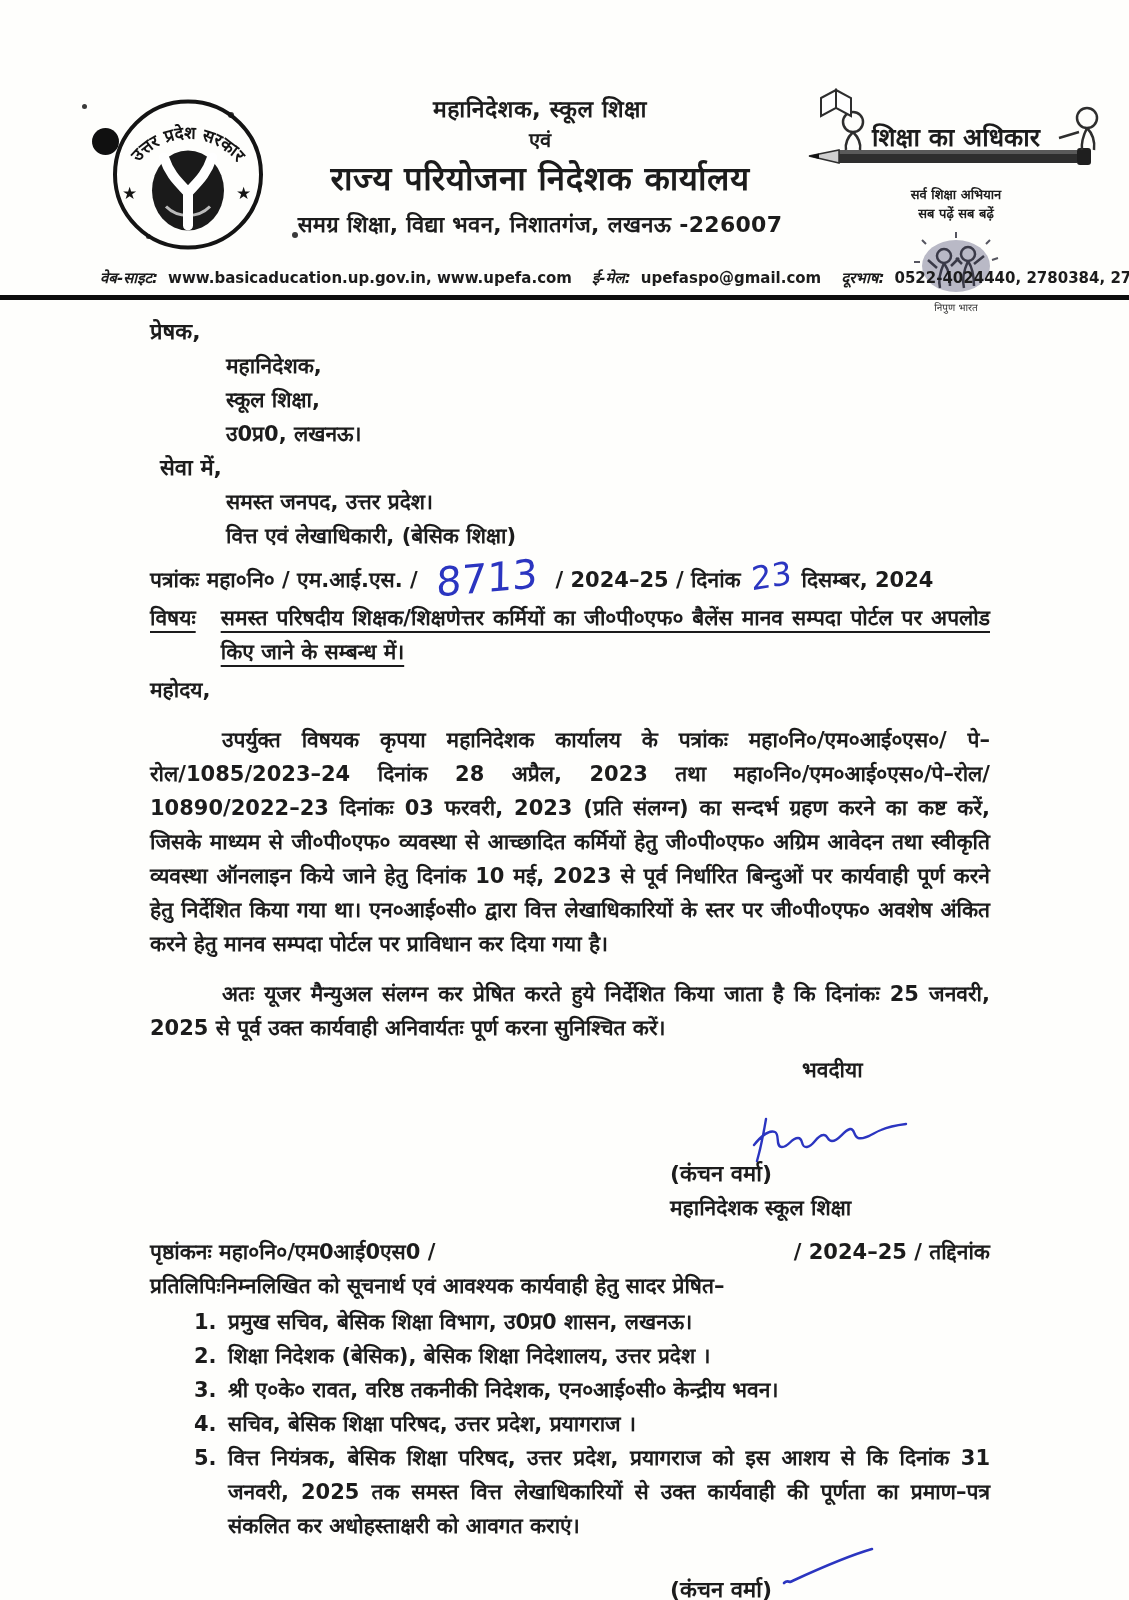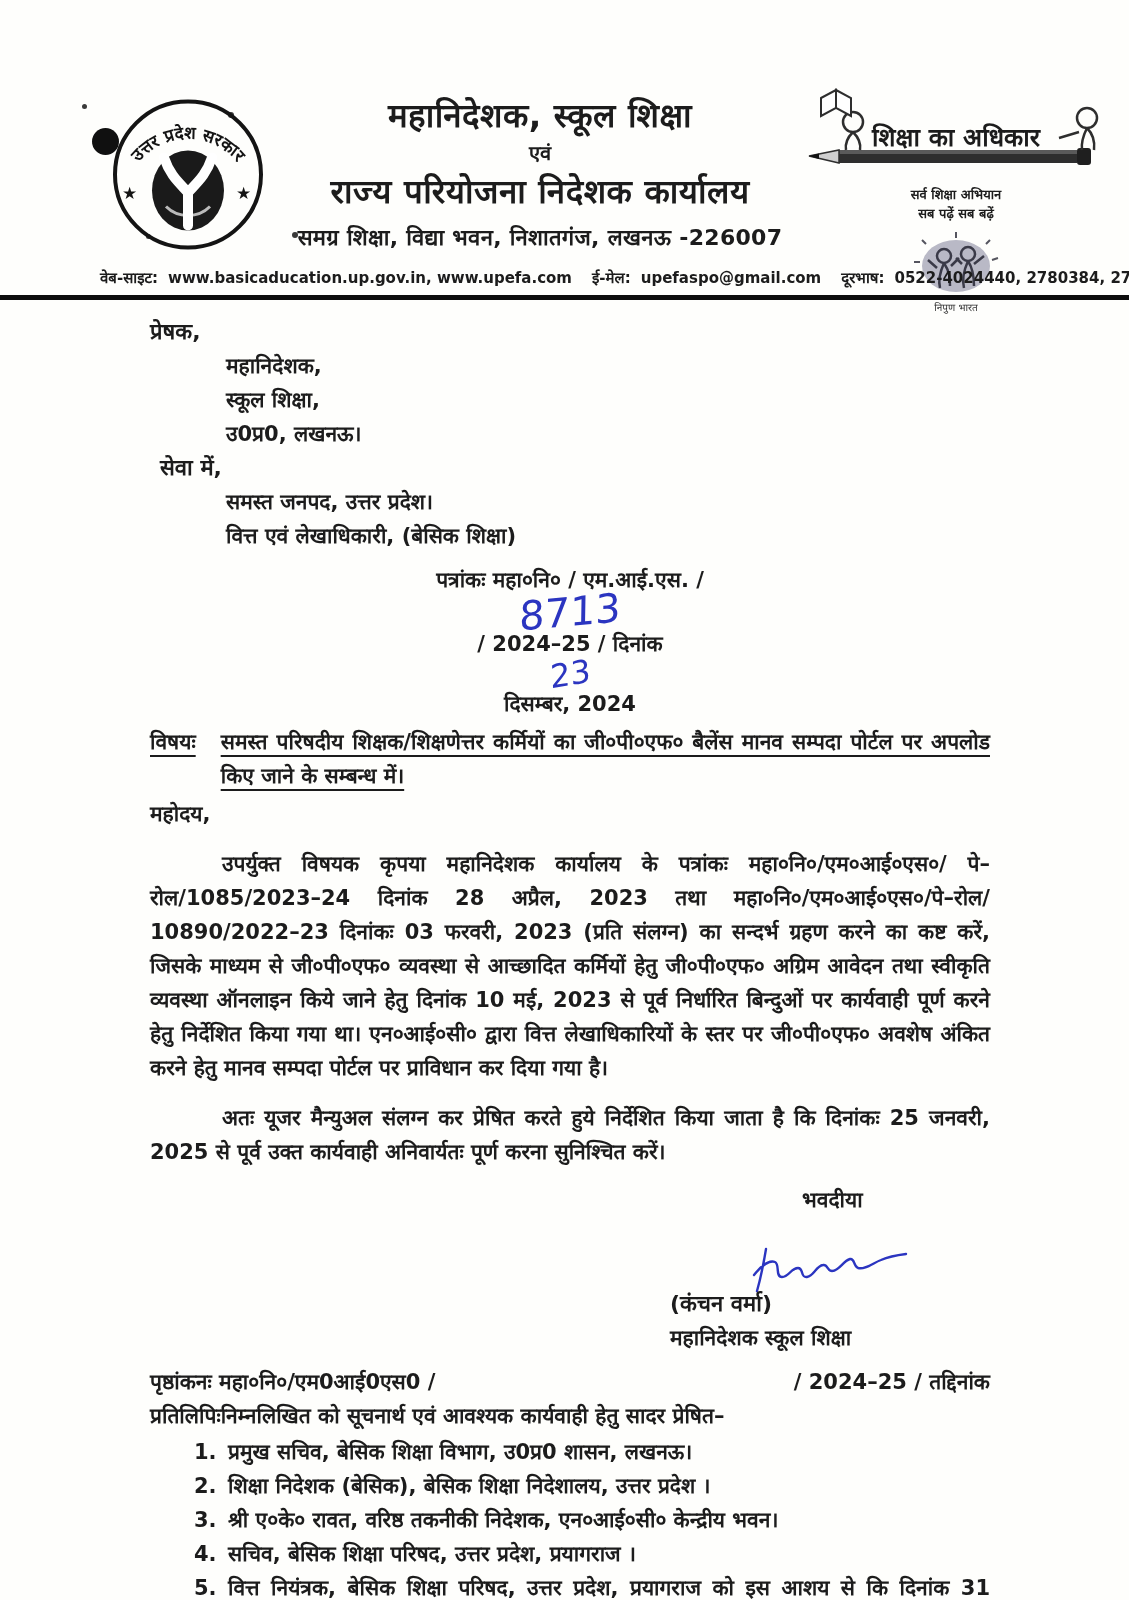--- a/index.html
+++ b/index.html
@@ -14,51 +14,51 @@
   .d1 { left:82px; top:104px; width:5px; height:5px; }
   .d2 { left:228px; top:112px; width:6px; height:6px; }
   .d3 { left:146px; top:234px; width:5px; height:5px; }
   .d4 { left:292px; top:232px; width:6px; height:6px; }
 
   
   .header { position:absolute; left:0; top:0; width:1129px; height:300px; border-bottom:5px solid #0d0d0d; }
   .punch-dot { position:absolute; left:92px; top:128px; width:27px; height:27px; border-radius:50%; background:#101010; }
   .emblem { position:absolute; left:108px; top:92px; width:160px; height:165px; }
   .header-center { position:absolute; left:260px; top:92px; width:560px; text-align:center; }
-  .h-line1 { font-size:33px; font-weight:700; letter-spacing:.5px; }
+  .h-line1 { font-size:23px; font-weight:700; letter-spacing:.5px; }
   .h-line2 { font-size:20px; font-weight:700; margin-top:2px; }
   .h-line3 { font-size:33px; font-weight:700; margin-top:2px; letter-spacing:.5px; }
   .h-addr  { font-size:22px; font-weight:700; margin-top:8px; letter-spacing:.3px; }
   .header-right { position:absolute; right:8px; top:80px; width:330px; text-align:center; }
   .rte-wrap { position:relative; width:330px; height:110px; }
   .rte-slogan { position:absolute; left:0; right:0; top:20px; font-size:25px; font-weight:700;margin-top:19px; }
   .ssa { font-size:13px; font-weight:700; line-height:1.45; margin-top:-4px; }
   .nipun { margin-top:4px; }
   .nipun-caption { font-size:10px; font-weight:400; color:#333; margin-top:-2px; }
   .contact { position:absolute; left:100px; right:4px; bottom:8px; display:flex; gap:10px; align-items:baseline;
              font-size:15px; font-weight:700; white-space:nowrap; }
-  .contact .lbl { font-weight:700; }
+  .contact .lbl { font-weight:700;font-style:italic; }
   .contact .gap { width:14px; }
 
   
   .letter { position:absolute; left:0; top:305px; width:1129px; padding:0 139px 0 150px;
             font-size:21px; font-weight:700; line-height:34px; }
   .sender-label { margin-top:10px; font-size:22px; }
   .addr-lines { margin-left:76px; }
   .recipient-label { margin-left:10px; font-size:22px; }
-  .ref-line { display:flex; align-items:center; margin-top:10px; white-space:nowrap;flex-direction:column; }
+  .ref-line { display:flex; align-items:flex-start; margin-top:10px; white-space:nowrap; }
   .hw { color:#2b35c0; font-weight:400; font-family:"DejaVu Sans", sans-serif; }
   .hw-number { font-size:40px; line-height:30px; transform:rotate(-5deg) skewX(-6deg); margin:0 18px; }
   .hw-day { font-size:32px; line-height:26px; transform:rotate(-9deg) skewX(-6deg); margin:0 10px; }
   .subject-row { display:flex; margin-top:4px;gap:11px; }
   .subject-label { text-decoration:underline; text-underline-offset:6px; margin-right:14px; }
   .subject-text { text-decoration:underline; text-underline-offset:6px; text-align:justify; }
   .salutation { margin-top:4px; }
   .para { text-align:justify; text-indent:72px; margin-top:16px; }
-  .closing { margin-left:652px; margin-top:14px; }
+  .closing { margin-left:652px; margin-top:8px; }
   .sig-block { width:310px; margin-left:520px; }
   .sig1 { margin-top:26px; }
   .sig-scribble { display:block; margin:0 auto -8px auto; }
   .sig-slash { display:block; margin:0 auto -14px auto; }
   .sig-name { font-size:22px; }
   .sig-desg { font-size:21px; }
   .endorse-line { display:flex; align-items:flex-start; margin-top:10px; }
   .endorse-spacer { flex:1; }
   .copy-intro { margin-top:0px; }
   .copy-list { margin-left:44px; margin-top:2px; }

